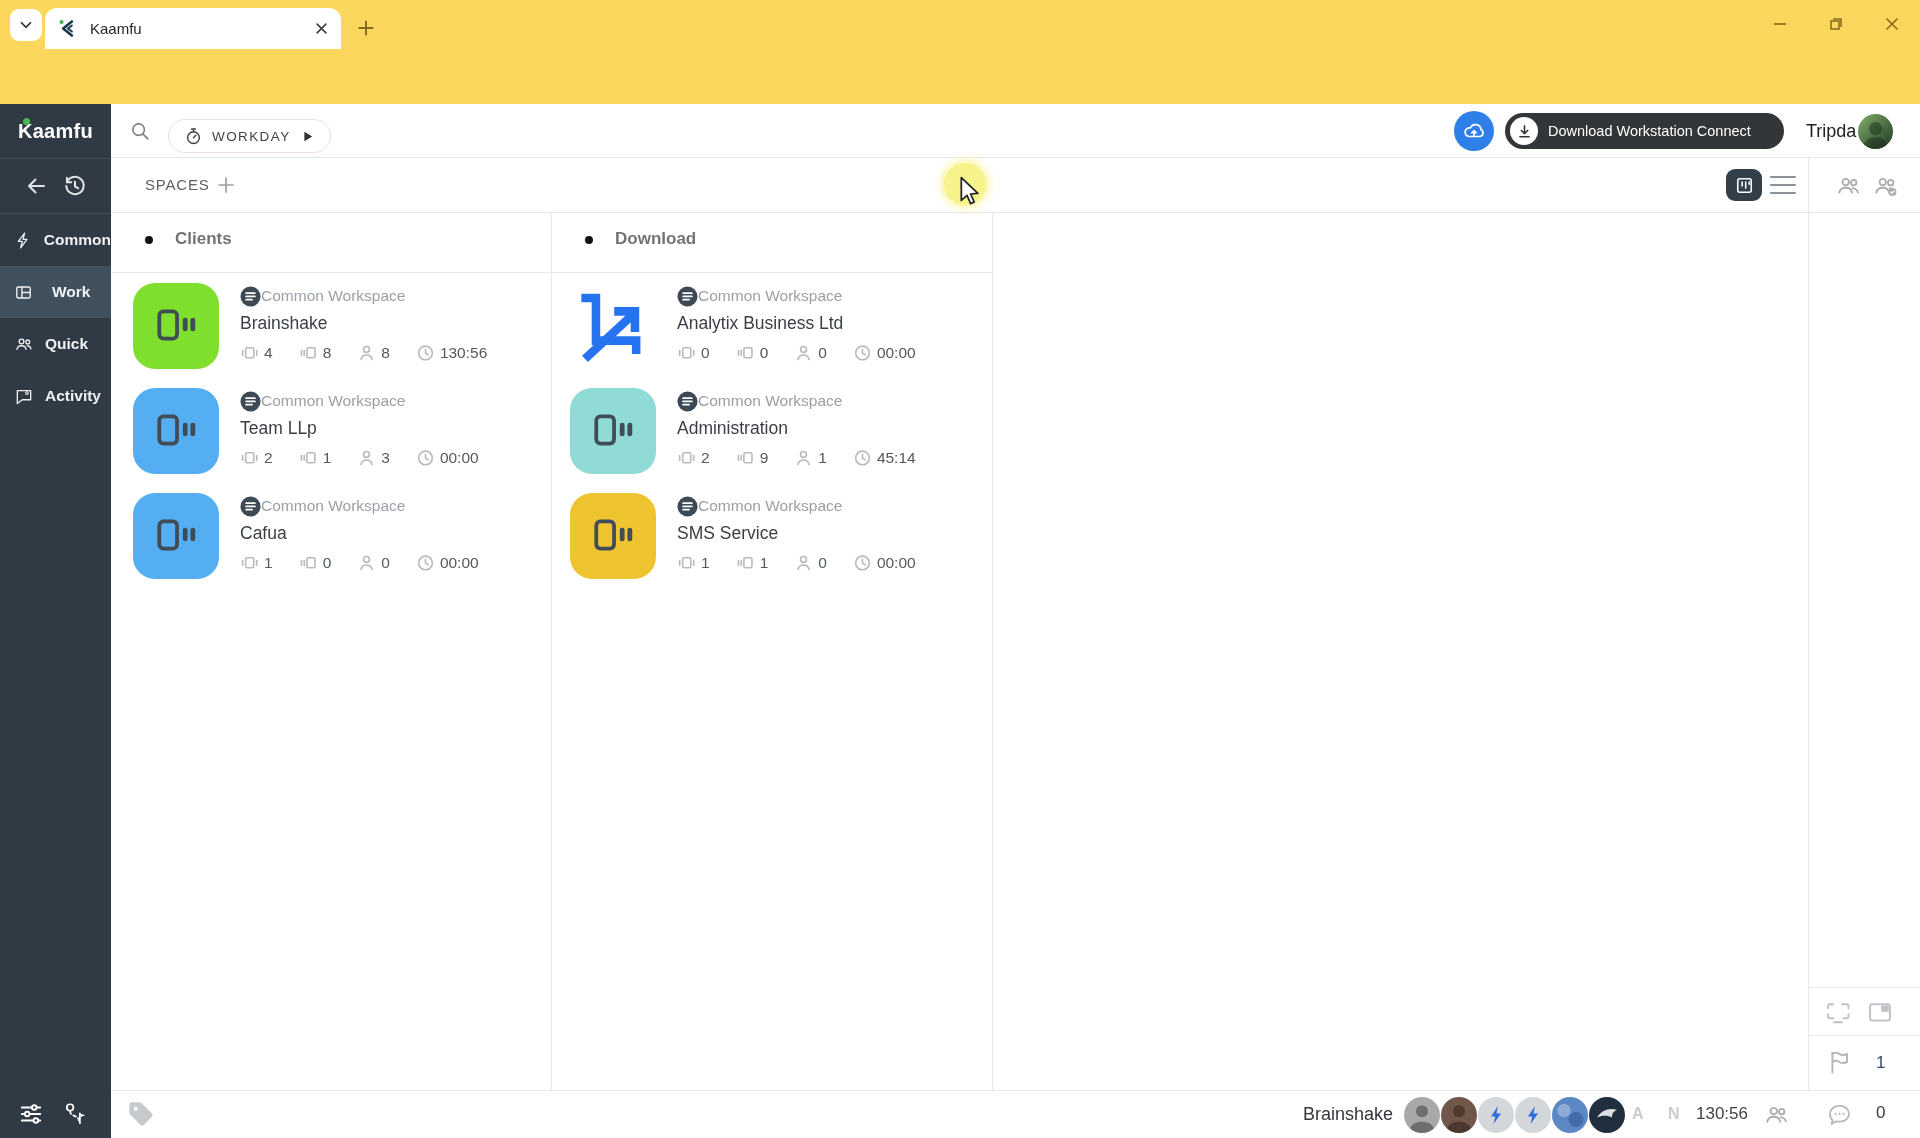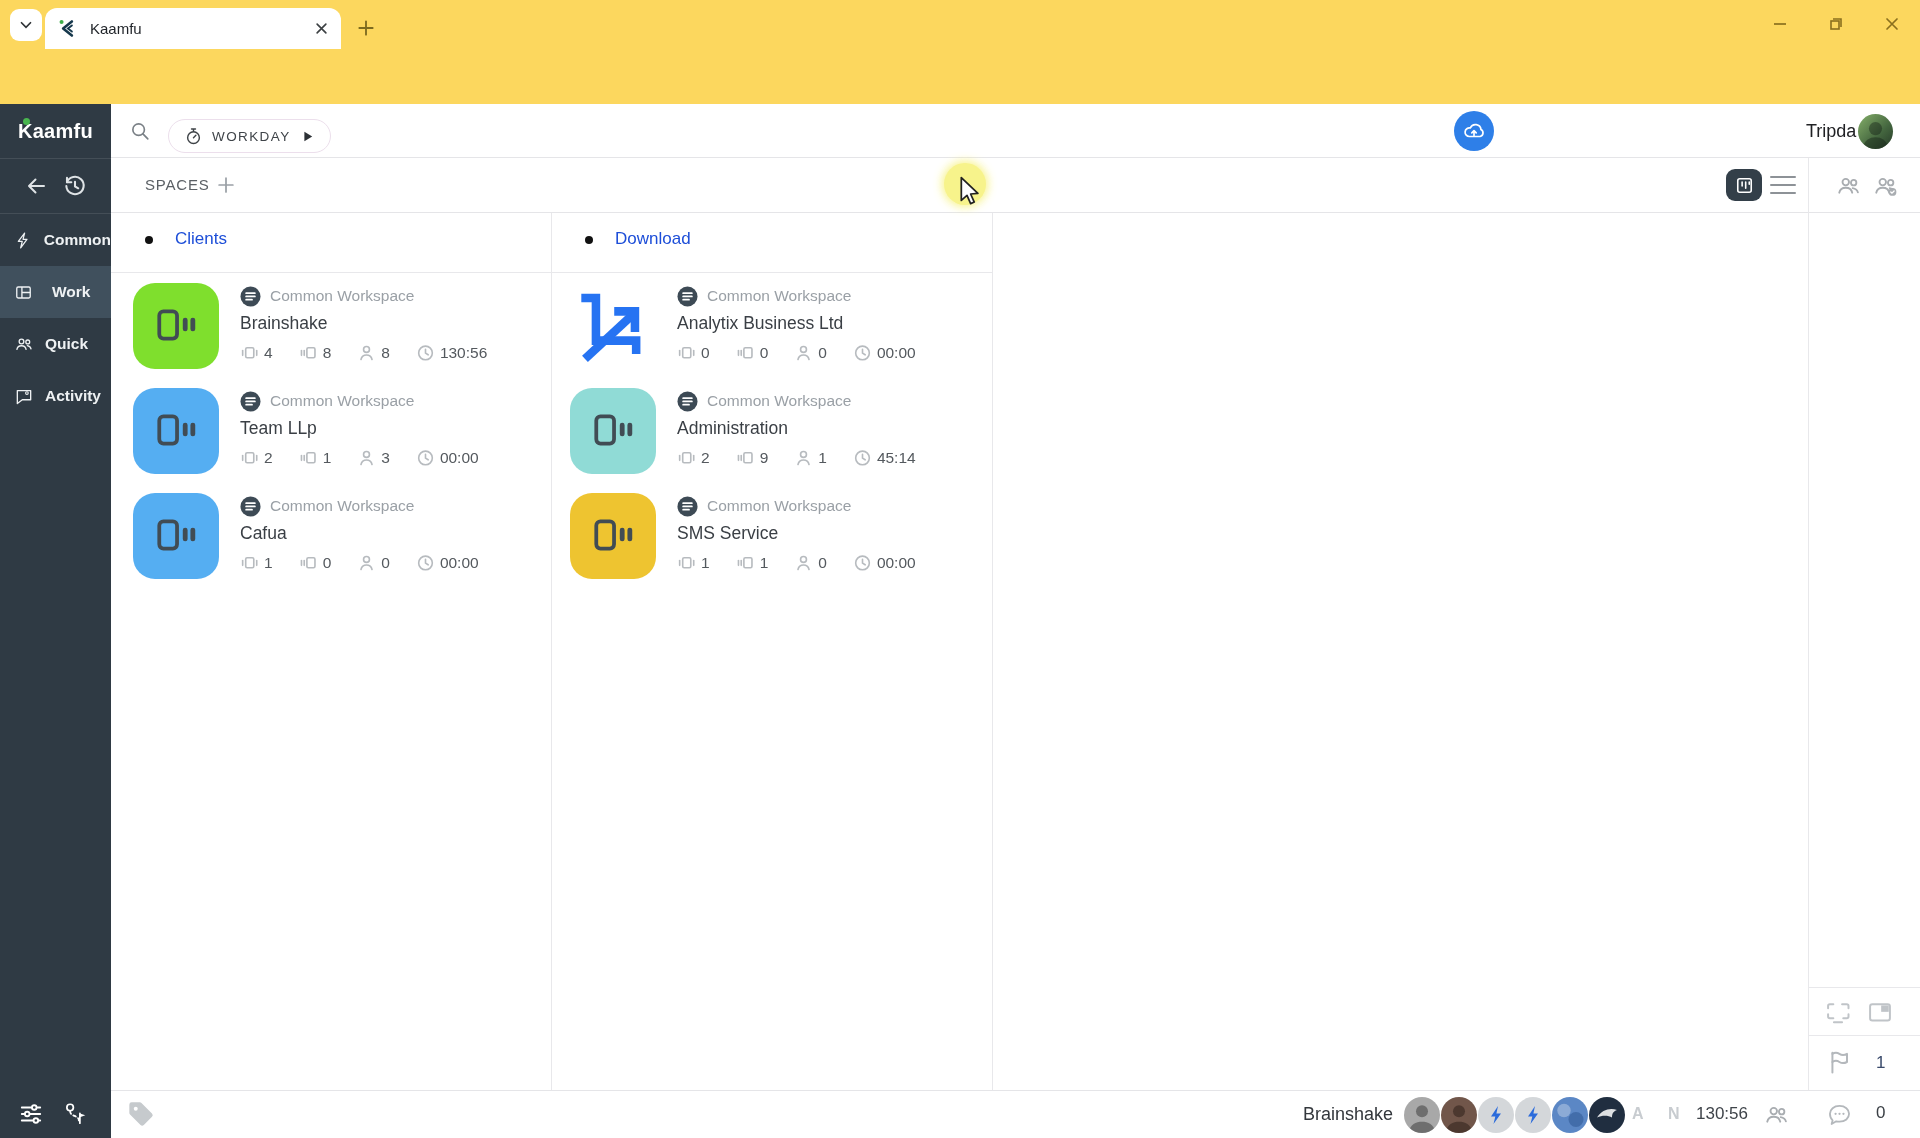--- a/index.html
+++ b/index.html
@@ -54,28 +54,28 @@
   .logo-text{color:#fff;font-size:20px;font-weight:700;letter-spacing:0.3px;}
   .logo-dot{position:absolute;left:23px;top:14px;width:7px;height:7px;border-radius:50%;background:#49b64f;}
   .side-tools{height:54px;display:flex;align-items:center;justify-content:center;gap:14px;border-bottom:1px solid rgba(255,255,255,0.10);}
   .nav-item{height:52px;display:flex;align-items:center;gap:11px;padding-left:14px;box-sizing:border-box;}
   .nav-item.active{background:#40505d;gap:19px;}
   .nav-label{color:#eef1f3;font-size:15.5px;font-weight:700;}
   .side-foot{position:absolute;left:0;bottom:6px;width:111px;height:36px;display:flex;align-items:center;gap:18px;padding-left:18px;box-sizing:border-box;}
   
   .vline{position:absolute;width:1px;background:#e8e8eb;}
   .hline{position:absolute;height:1px;background:#e8e8eb;}
-  .col-header{position:absolute;top:229px;font-size:17px;font-weight:400;color:#1d4ed8;}
+  .col-header{position:absolute;top:229px;font-size:17px;font-weight:700;color:#737373;}
   .bullet{position:absolute;top:236px;width:8px;height:8px;border-radius:50%;background:#111;}
   .cards{position:absolute;top:283px;display:flex;flex-direction:column;gap:19px;}
   .card{display:flex;}
   .tile{width:86px;height:86px;border-radius:22px;display:flex;align-items:center;justify-content:center;flex:none;}
   .tile.logo{background:transparent;}
   .card-body{margin-left:21px;padding-top:1px;}
-  .card-ws{display:flex;align-items:center;gap:9px;height:24px;}
+  .card-ws{display:flex;align-items:center;height:24px;}
   .ws-label{font-size:15.5px;color:#9aa0a6;}
   .card-title{font-size:17.5px;color:#3a3f45;margin-top:5px;}
   .card-stats{display:flex;align-items:center;gap:26px;margin-top:9px;}
   .stat{display:flex;align-items:center;gap:5px;}
   .stat b{font-size:15.5px;color:#54595e;font-weight:400;}
   
   .bottombar{position:absolute;left:111px;top:1090px;width:1809px;height:48px;background:#fff;border-top:1px solid #e5e5e8;box-sizing:border-box;}
   .bb-label{position:absolute;left:1192px;top:13px;font-size:18px;color:#33373c;}
   .bav{position:absolute;top:6px;width:36px;height:36px;border-radius:50%;overflow:hidden;display:flex;align-items:center;justify-content:center;}
   .bb-letter{position:absolute;top:14px;font-size:16px;font-weight:700;color:#c8ccd0;}
@@ -270,20 +270,29 @@
       <svg width="15" height="15" viewBox="0 0 24 24">
         <path d="M7 4.5L19.5 12 7 19.5z" fill="#2d3136"></path>
       </svg>
     </div>
     <div class="bluecircle">
       <svg width="24" height="24" viewBox="0 0 24 24">
         <path d="M7.5 17.5a4.3 4.3 0 1 1 .8-8.5A5.6 5.6 0 0 1 19 10.6a3.7 3.7 0 0 1-.9 6.9H7.5z" stroke="#fff" stroke-width="1.7" fill="none" stroke-linejoin="round"></path>
         <path d="M12 16.5v-4.4M9.8 13.8l2.2-2.2 2.2 2.2" stroke="#fff" stroke-width="1.7" fill="none" stroke-linecap="round" stroke-linejoin="round"></path>
       </svg>
     </div>
+    <div class="darkbtn">
+      <span class="darkbtn-circle">
+        <svg width="17" height="17" viewBox="0 0 24 24">
+          <path d="M12 4v10M7.5 10.5L12 15l4.5-4.5" stroke="#323639" stroke-width="2.2" fill="none" stroke-linecap="round" stroke-linejoin="round"></path>
+          <path d="M5.5 19.5h13" stroke="#323639" stroke-width="2.2" stroke-linecap="round"></path>
+        </svg>
+      </span>
+      <span class="darkbtn-label">Download Workstation Connect</span>
+    </div>
     <span class="tripda-label">Tripda</span>
     <div class="tripda-avatar">
       <svg class="silhouette" viewBox="0 0 24 24">
         <circle cx="12" cy="10" r="4.5" fill="rgba(15,25,18,0.40)"></circle>
         <path d="M3 24c1-6 5-8 9-8s8 2 9 8z" fill="rgba(15,25,18,0.40)"></path>
       </svg>
     </div>
   </div>
 
   <div class="spacesbar">

